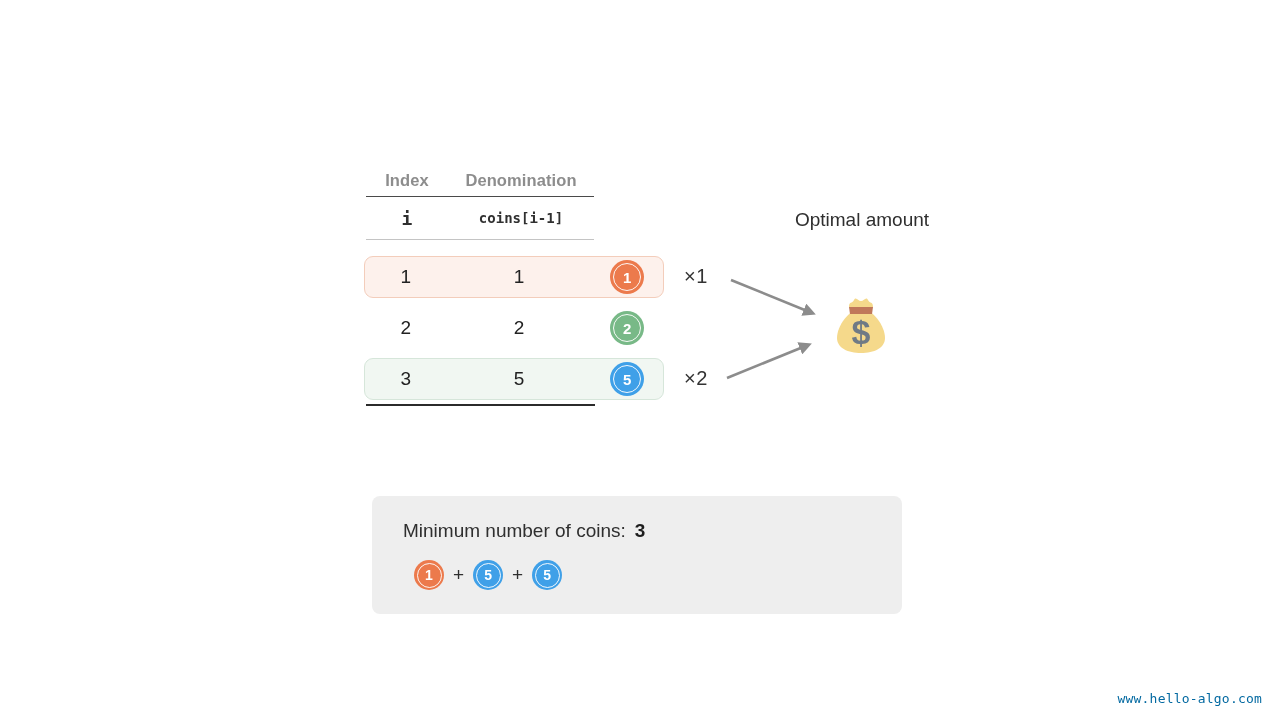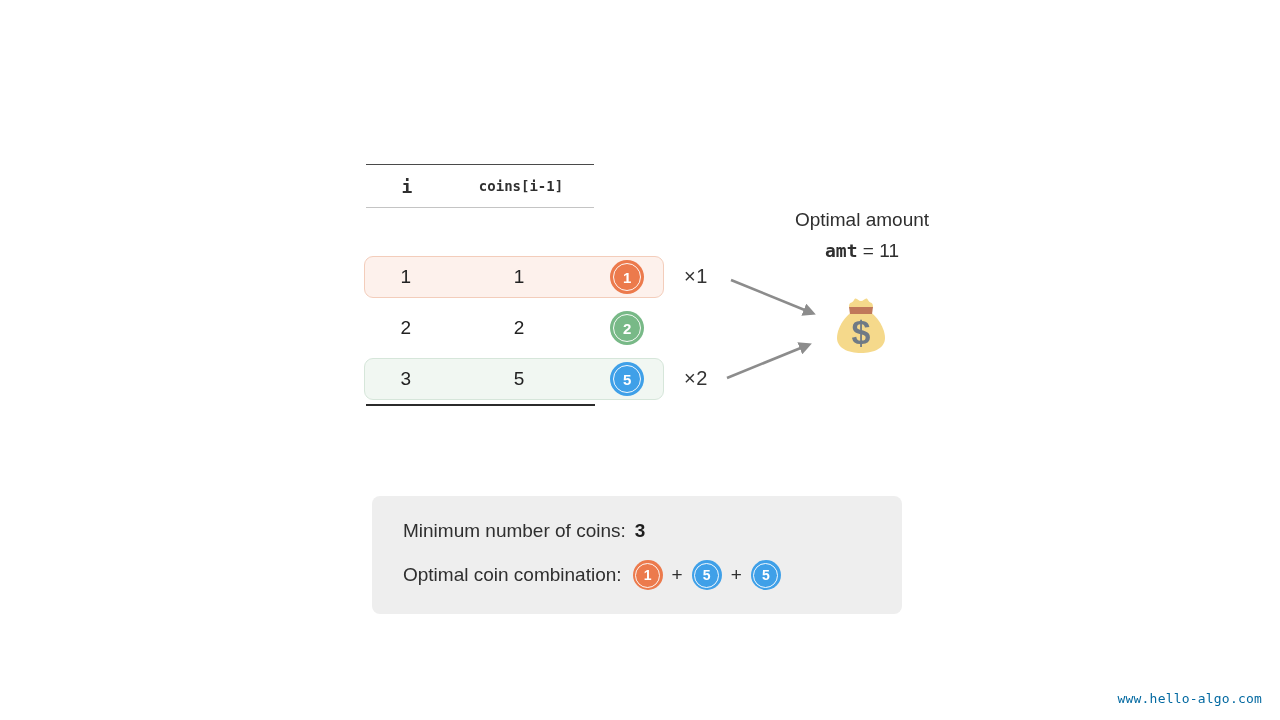--- a/index.html
+++ b/index.html
@@ -247,20 +247,24 @@
     font-size: 13px;
     color: #0369a1;
     letter-spacing: 0.2px;
   }
 </style>
 </head>
 <body>
 
 <div id="coin-table">
 
+  <div class="th-row">
+    <div class="th-index">Index</div>
+    <div class="th-denom">Denomination</div>
+  </div>
 
   <div class="rule-top"></div>
 
   <div class="code-row">
     <div class="code-i">i</div>
     <div class="code-coins">coins[i-1]</div>
   </div>
 
   <div class="rule-mid"></div>
 </div>
@@ -295,25 +299,20 @@
   </div>
 </div>
 
 <div class="rule-bottom"></div>
 
 <div class="mult" id="mult-1">×1</div>
 <div class="mult" id="mult-2">×2</div>
 
 <div id="target-block">
   <div id="target-label">Optimal amount</div>
-  <div id="target-expr">
-    <span class="mono">amt</span>
-    <span>=</span>
-    <span>11</span>
-  </div>
 </div>
 
 <svg id="arrows" viewBox="0 0 1280 720">
   <defs>
     <marker id="ah" markerWidth="5" markerHeight="5" refX="3.4" refY="2.5" orient="auto">
       <path d="M0,0 L5,2.5 L0,5 z" fill="#8c8c8c"></path>
     </marker>
   </defs>
   <line x1="731" y1="280" x2="812" y2="313" stroke="#8c8c8c" stroke-width="2.6" marker-end="url(#ah)"></line>
   <line x1="727" y1="378" x2="808" y2="345" stroke="#8c8c8c" stroke-width="2.6" marker-end="url(#ah)"></line>
@@ -331,21 +330,20 @@
 </svg>
 
 <div id="result-panel">
 
   <div class="res-line" id="res-line-1">
     <span class="res-label">Minimum number of coins:</span>
     <span class="res-strong">3</span>
   </div>
 
   <div class="res-line" id="res-line-2">
-    <span class="res-label">Optimal coin combination:</span>
     <span id="combo-coins">
       <span class="coin small c-orange">
         <span>1</span>
       </span>
       <span class="plus">+</span>
       <span class="coin small c-blue">
         <span>5</span>
       </span>
       <span class="plus">+</span>
       <span class="coin small c-blue">

